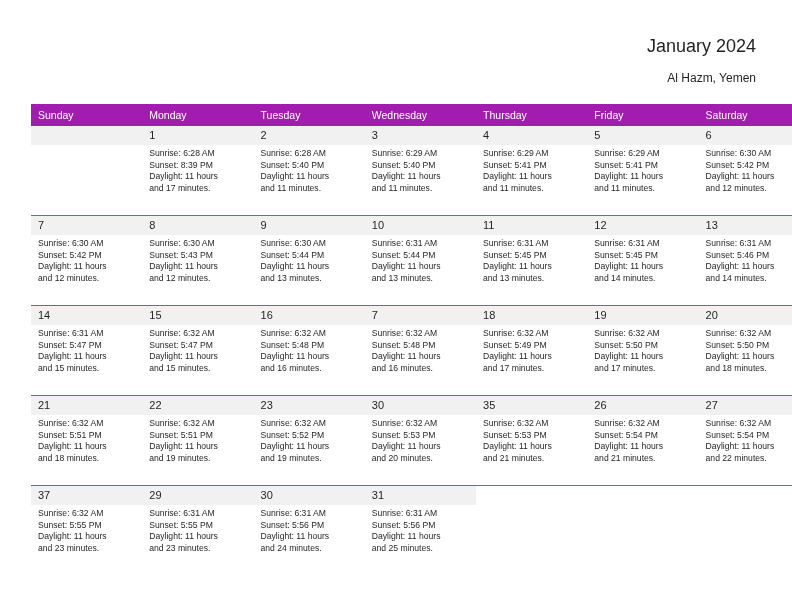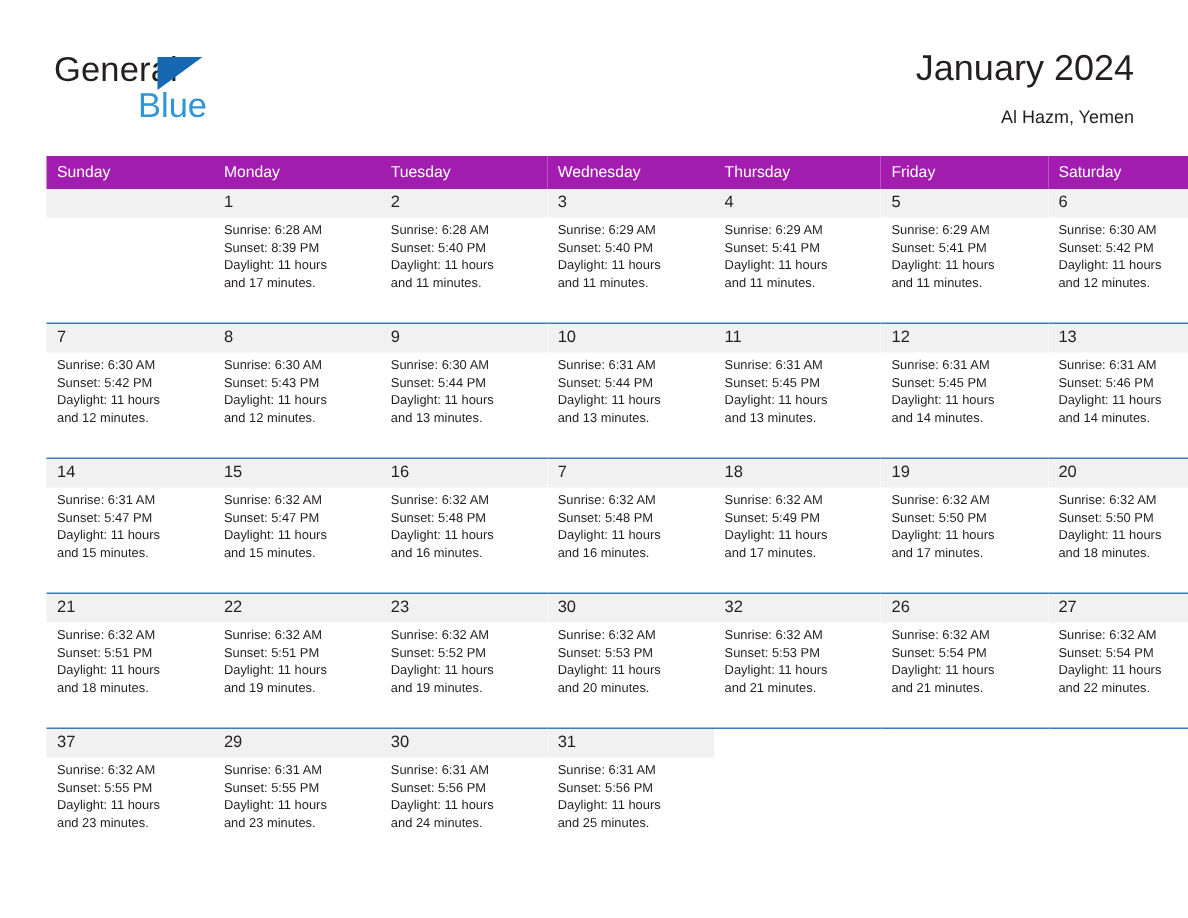--- a/index.html
+++ b/index.html
@@ -59,21 +59,21 @@
     color: #2e95d8;
     line-height: 24px;
   }
   .title-block {
     position: absolute;
     right: 36px;
     top: 30px;
     text-align: right;
   }
   .cal-title {
-    font-size: 24px;
+    font-size: 18px;
     color: #231f20;
     line-height: 32px;
     white-space: nowrap;
   }
   .cal-sub {
     font-size: 12px;
     color: #231f20;
     line-height: 20px;
     margin-top: 6px;
     white-space: nowrap;
@@ -130,25 +130,20 @@
     color: #231f20;
   }
   .details div { white-space: nowrap; }
 </style>
 </head>
 <body>
 
 <div class="page">
 
   <div class="header">
-    <div class="logo">
-      <span class="logo-line1">General</span>
-      <span class="logo-tri"></span>
-      <span class="logo-line2">Blue</span>
-    </div>
     <div class="title-block">
       <div class="cal-title">January 2024</div>
       <div class="cal-sub">Al Hazm, Yemen</div>
     </div>
   </div>
 
   <div class="calendar">
     <table class="cal">
       <thead>
         <tr id="weekday-row">
@@ -382,21 +377,21 @@
             <td class="daycell">
               <div class="daynum">30</div>
               <div class="details">
                 <div>Sunrise: 6:32 AM</div>
                 <div>Sunset: 5:53 PM</div>
                 <div>Daylight: 11 hours</div>
                 <div>and 20 minutes.</div>
               </div>
             </td>
             <td class="daycell">
-              <div class="daynum">32</div>
+              <div class="daynum">35</div>
               <div class="details">
                 <div>Sunrise: 6:32 AM</div>
                 <div>Sunset: 5:53 PM</div>
                 <div>Daylight: 11 hours</div>
                 <div>and 21 minutes.</div>
               </div>
             </td>
             <td class="daycell">
               <div class="daynum">26</div>
               <div class="details">

